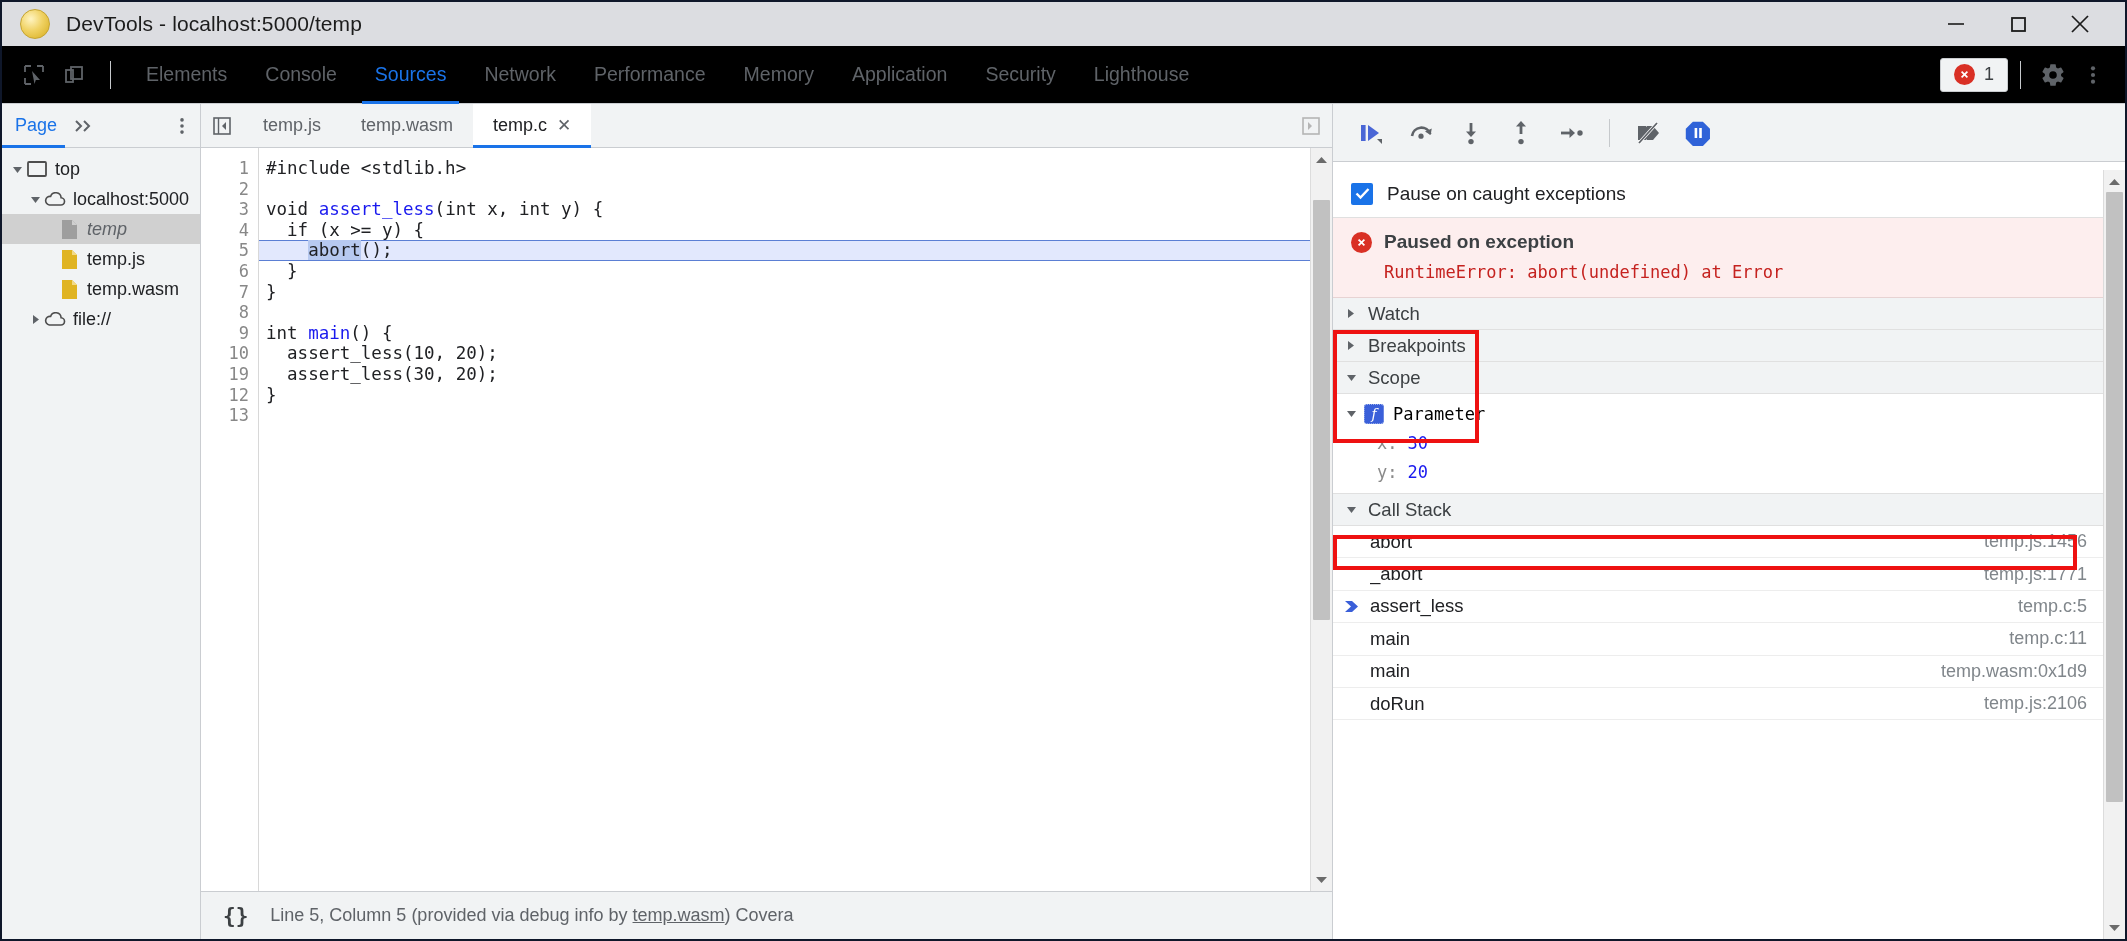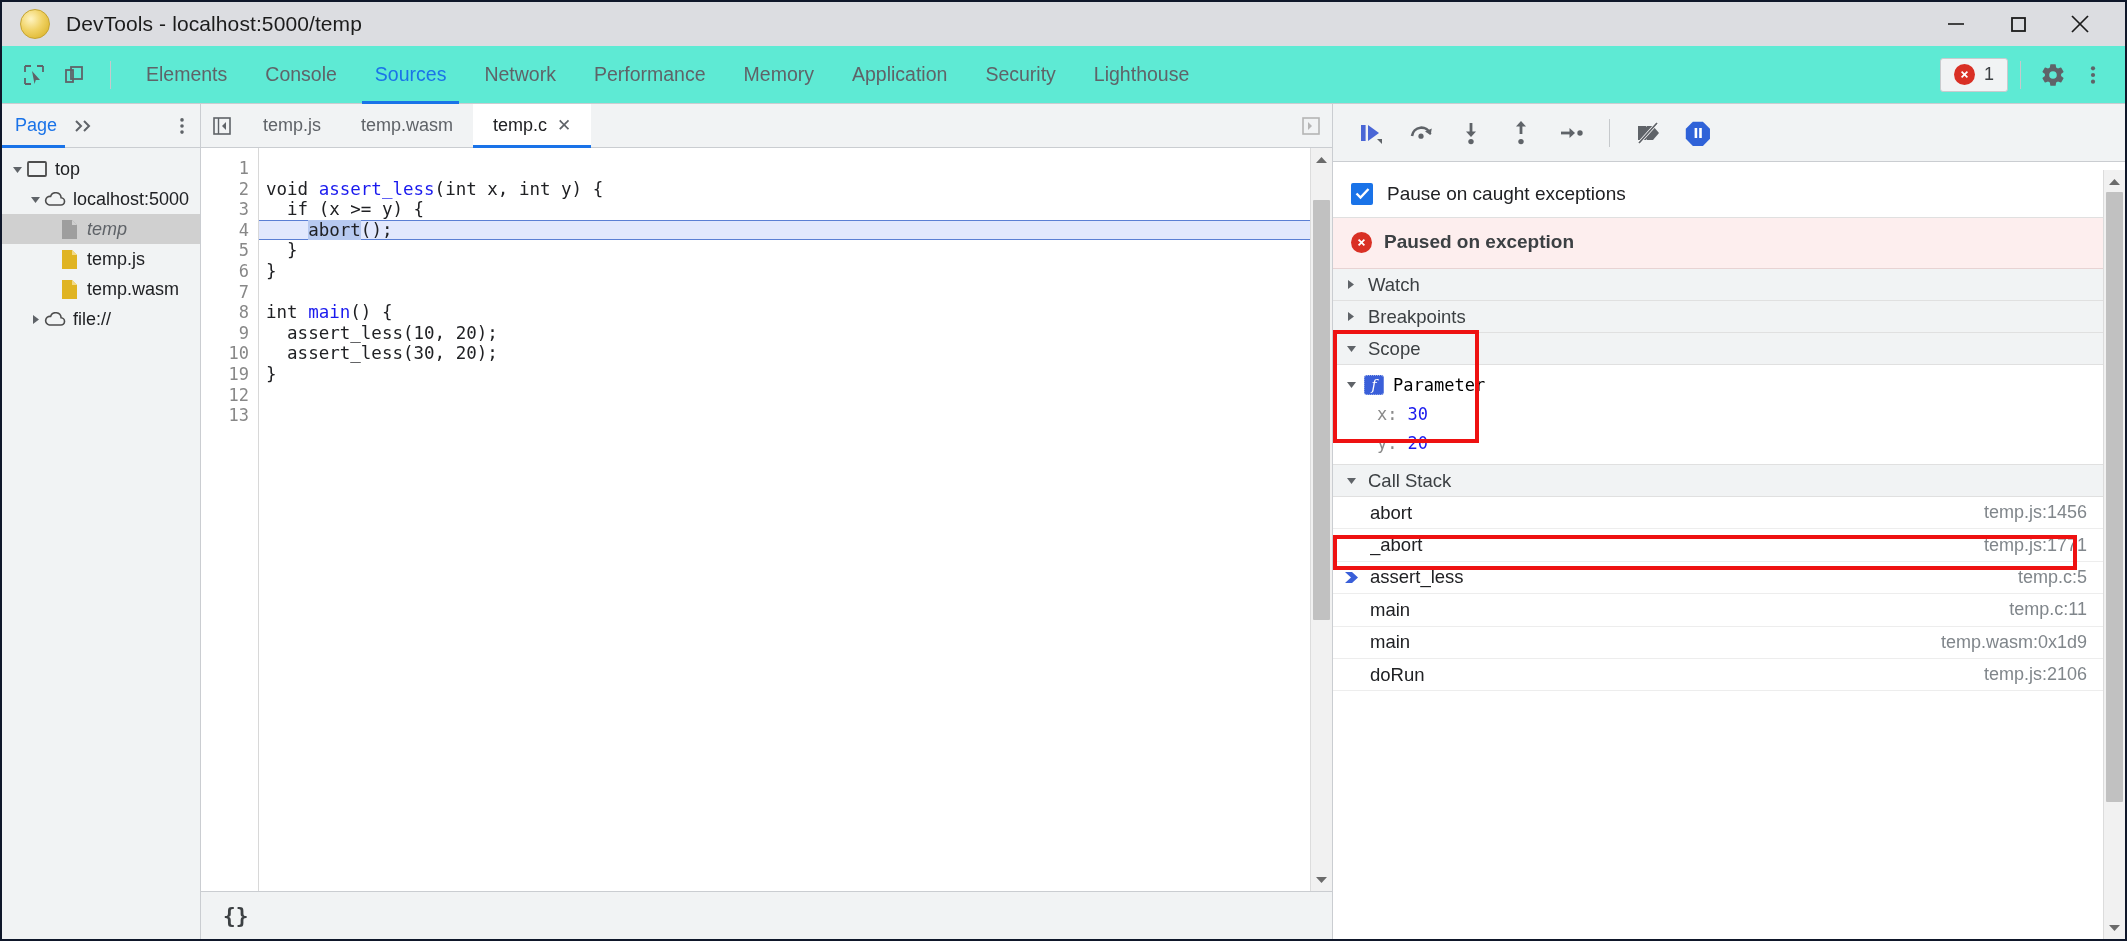--- a/index.html
+++ b/index.html
@@ -21,21 +21,21 @@
              border-radius:50%;
              background:radial-gradient(circle at 35% 32%, #fff4c2 0%, #f0d264 45%, #e2bd3c 75%, #c9a42c 100%);
              border:1px solid #c5a431; }
   .tb-title { font-size:21px; color:#1c1c1c; letter-spacing:.1px; }
   .tb-spacer { flex:1; }
   .wbtn { width:62px; height:44px; display:flex; align-items:center; justify-content:center;
           color:#1b1b1b; }
   .wbtn svg { display:block; }
 
   
-  .maintabs { height:58px; flex:0 0 58px; background:#5eead4;
+  .maintabs { height:58px; flex:0 0 58px; background:#000000;
               border-bottom:1px solid #cacdd1; display:flex; align-items:center; }
   .tb-tool { width:40px; height:40px; display:flex; align-items:center; justify-content:center;
              color:#5f6368; }
   .tb-tool:first-child { margin-left:12px; }
   .vsep { width:1px; height:28px; background:#c6c9cc; margin:0 16px; }
   .mtab { position:relative; height:58px; padding:0 19px; display:flex; align-items:center;
           font-size:19.5px; color:#5f6368; white-space:nowrap; }
   .mtab.active { color:#1a73e8; }
   .mtab.active::after { content:""; position:absolute; left:6px; right:6px; bottom:0;
                         height:3px; background:#1a73e8; }
@@ -399,20 +399,21 @@
           <div>7</div>
           <div>8</div>
           <div>9</div>
           <div>10</div>
           <div>19</div>
           <div>12</div>
           <div>13</div>
         </div>
 
         <div class="codecol">
+          <div class="cline">#include &lt;stdlib.h&gt;</div>
           <div class="cline">&nbsp;</div>
           <div class="cline"><span>void </span><span class="tk-fn">assert_less</span><span>(int x, int y) {</span></div>
           <div class="cline">  if (x &gt;= y) {</div>
           <div class="cline hl"><span>    </span><span class="sel">abort</span><span>();</span></div>
           <div class="cline">  }</div>
           <div class="cline">}</div>
           <div class="cline">&nbsp;</div>
           <div class="cline"><span>int </span><span class="tk-fn">main</span><span>() {</span></div>
           <div class="cline">  assert_less(10, 20);</div>
           <div class="cline">  assert_less(30, 20);</div>
@@ -432,20 +433,21 @@
           <div class="vs-arrow">
             <svg width="13" height="9" viewBox="0 0 13 9">
                 <path d="M1 1l5.5 6L12 1z" fill="#6b6b6b"></path>
               </svg>
           </div>
         </div>
       </div>
 
       <div class="statusbar">
         <span class="braces">{}</span>
+        <span class="stext"><span>Line 5, Column 5 (provided via debug info by </span><u>temp.wasm</u><span>) Covera</span></span>
       </div>
     </div>
 
     <div class="dbg">
       <div class="dbgtoolbar">
         <div class="dbtn">
           <svg width="30" height="30" viewBox="0 0 30 30">
             <rect x="5" y="7" width="4.6" height="16" fill="#4a66d6"></rect>
             <path d="M12 7l11 8-11 8z" fill="#4a66d6"></path>
             <path d="M21 21l5 0 0 5z" fill="#5f6368"></path>
@@ -512,20 +514,21 @@
           <div class="exbox">
             <div class="ex-title">
               <span class="ex-icon">
                 <svg width="13" height="13" viewBox="0 0 13 13">
                     <line x1="3.6" y1="3.6" x2="9.4" y2="9.4" stroke="#fff" stroke-width="1.8"></line>
                     <line x1="9.4" y1="3.6" x2="3.6" y2="9.4" stroke="#fff" stroke-width="1.8"></line>
                   </svg>
               </span>
               <span>Paused on exception</span>
             </div>
+            <div class="ex-msg">RuntimeError: abort(undefined) at Error</div>
           </div>
 
           <div class="sechdr">
             <span class="caret">
               <svg width="10" height="11" viewBox="0 0 10 11">
                   <path d="M2 1v9l6-4.5z" fill="#5f6368"></path>
                 </svg>
             </span>
             <span>Watch</span>
           </div>

